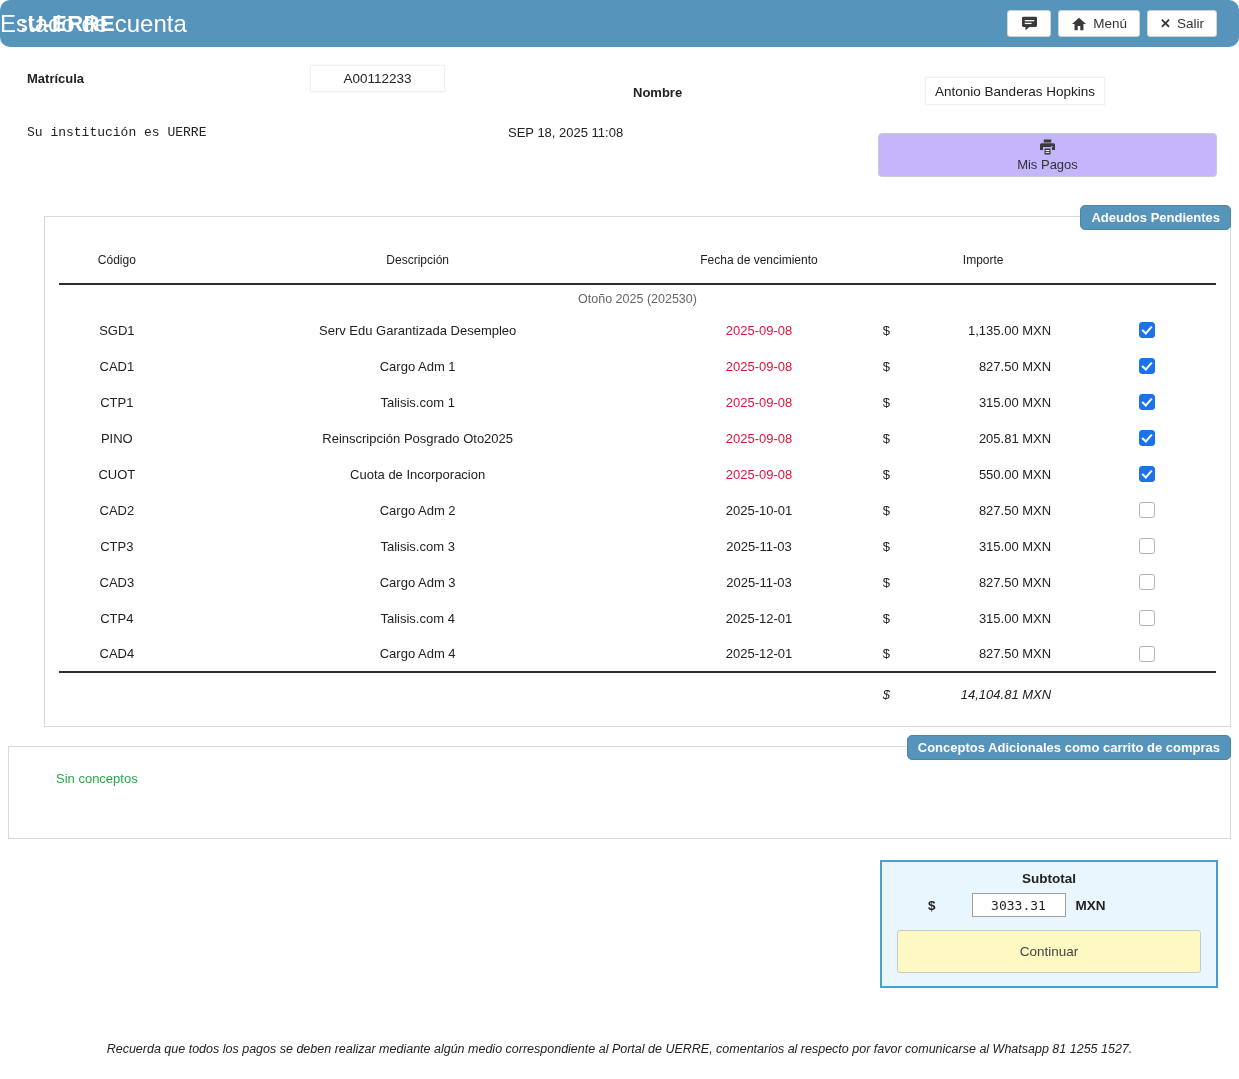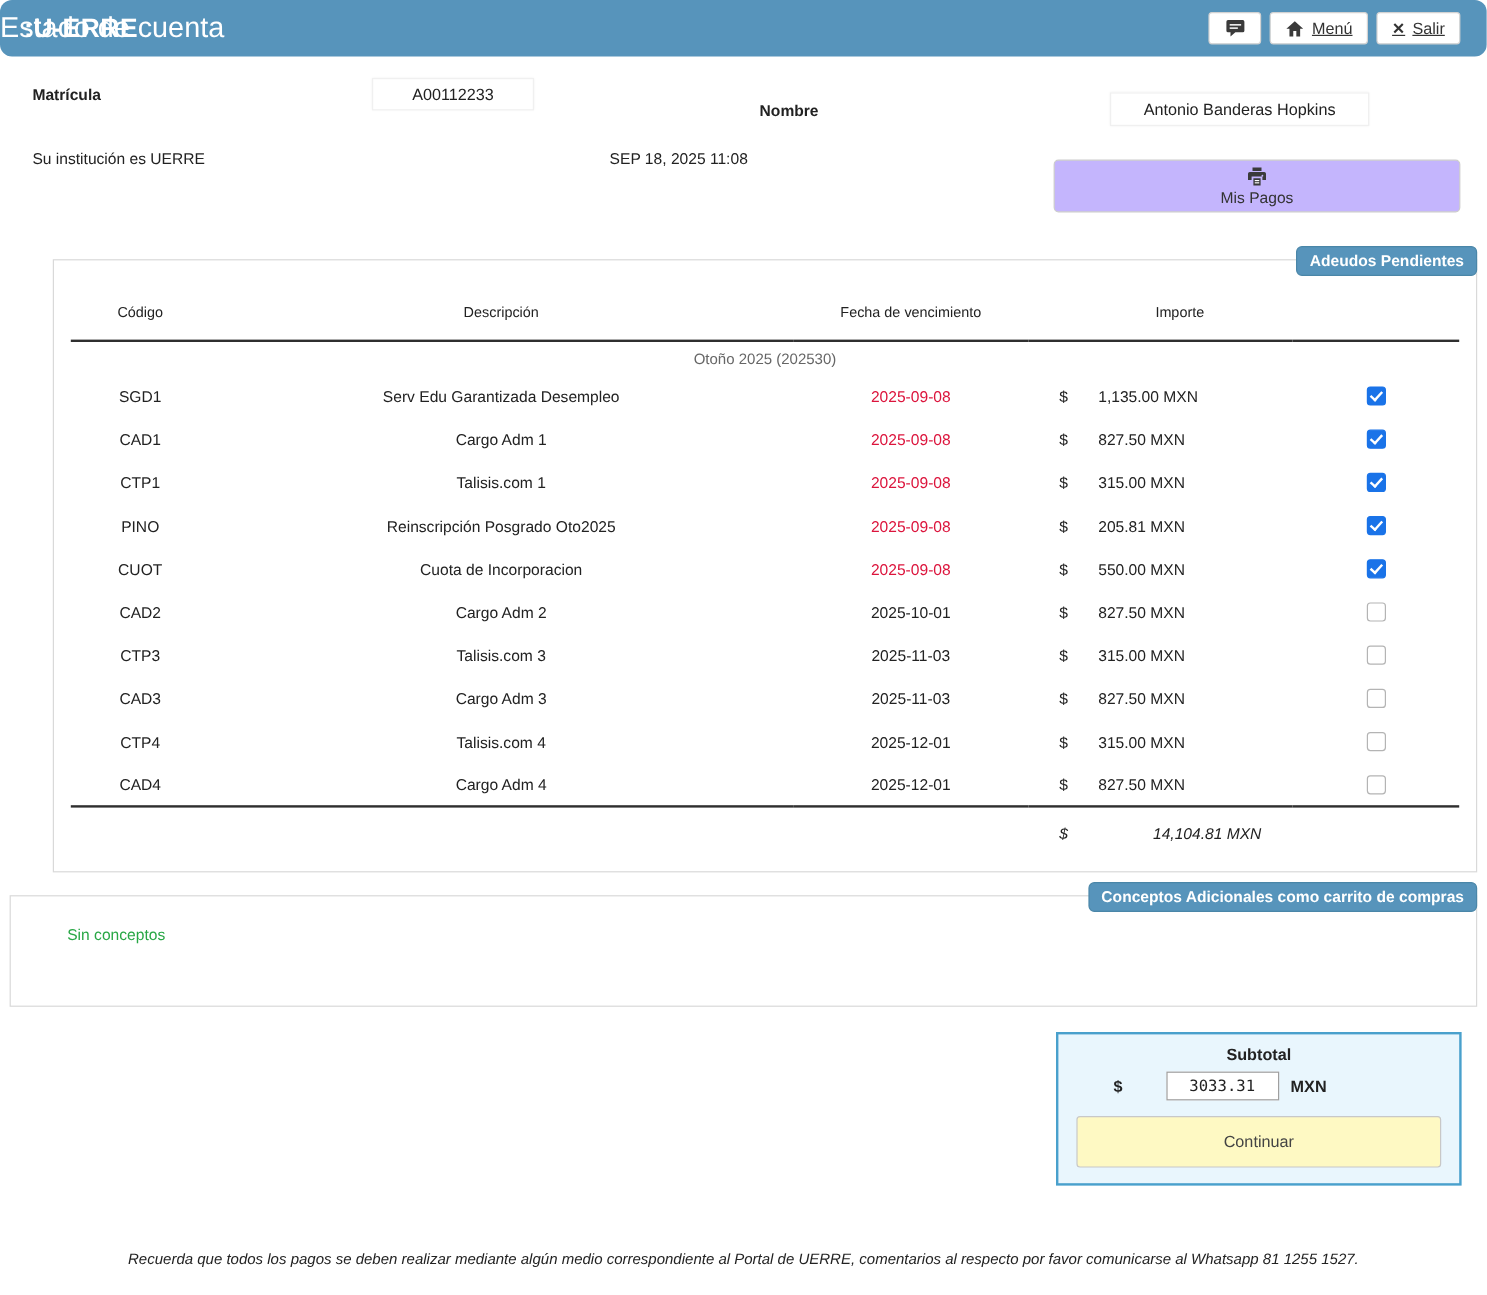--- a/index.html
+++ b/index.html
@@ -8,35 +8,35 @@
 
   
   .topbar { position:relative; height:47px; background:#5794BB;
     border-top-left-radius:12px; display:flex; align-items:center;border-radius:10px; }
   .logo { color:#fff; font-weight:bold; font-size:22px; letter-spacing:.5px; margin-left:20px; }
   .page-title { position:absolute; left:0; right:0; text-align:left; color:#fff;
     font-size:24px; font-weight:400; pointer-events:none; }
   .topbar-actions { margin-left:auto; display:flex; gap:7px; margin-right:22px; z-index:2; }
   .tb-btn { background:#fff; border:1px solid #d2d2d2; border-radius:3px; height:27px;
     min-width:44px; padding:4px 12px; display:flex; align-items:center; justify-content:flex-end;
-    gap:6px; font-size:13.5px; color:#333; cursor:pointer;text-decoration:underline; }
+    gap:6px; font-size:13.5px; color:#333; cursor:pointer; }
   .x-glyph { font-weight:bold; font-size:13px; color:#333; }
 
   
   .info { position:relative; height:160px; }
   .lbl { position:absolute; font-weight:bold; font-size:13px; }
   .txt { position:absolute; font-size:13px; }
   .valbox { position:absolute; background:#fff; border:1px solid #f0f0f0;
     box-shadow:0 0 2px rgba(0,0,0,.06); display:flex; align-items:center;
     justify-content:center; font-size:13.5px; }
   .matricula-lbl { left:27px; top:24px; }
   .matricula-box { left:310px; top:18px; width:135px; height:27px; }
   .nombre-lbl { left:633px; top:38px; }
-  .nombre-box { left:925px; top:30px; width:216px; height:28px; }
-  .institution { left:27px; top:78px; }
+  .nombre-box { left:925px; top:30px; width:180px; height:28px; }
+  .institution { left:27px; top:78px;font-family:Liberation Mono, monospace; }
   .datetime { left:508px; top:78px; }
   .mis-pagos { position:absolute; left:878px; top:86px; width:339px; height:44px;
     background:#c4b5fd; border:1px solid #ccc; border-radius:4px; display:flex;
     flex-direction:column; align-items:center; justify-content:center; gap:1px;
     font-size:13px; color:#333; cursor:pointer; }
 
   
   .panel { position:relative; margin:0 8px; border:1.5px solid #d9d9d9; background:#fff; }
   .panel1 { margin-top:9px; padding:26px 14px 10px;margin-left:44px; }
   .badge { position:absolute; top:-12px; right:-1px; background:#5794BB; color:#fff;
@@ -44,21 +44,21 @@
     border-radius:5px; white-space:nowrap; }
 
   
   table { width:100%; border-collapse:collapse; }
   col.c-cod{width:10%} col.c-desc{width:42%} col.c-fecha{width:17%}
   col.c-sym{width:5%} col.c-imp{width:14%} col.c-chk{width:12%}
   thead th { font-size:12px; font-weight:normal; padding:10px 0 16px;
     border-bottom:2.5px solid #2f2f2f; text-align:center; }
   tr.group-row td { height:28px; text-align:center; color:#666; font-size:12.5px; }
   tbody td { height:36px; font-size:13px; text-align:center; color:#222; }
-  td.imp, th.imp { text-align:left; padding-right:26px; }
+  td.imp, th.imp { text-align:right; padding-right:26px; }
   thead th.imp { text-align:center; padding-right:26px; }
   td.overdue { color:#DC143C; }
   tfoot td { border-top:2.5px solid #2f2f2f; height:44px; font-size:13px;
     font-style:italic; text-align:center; }
   tfoot td.imp { text-align:right; padding-right:26px; }
   .checkbox { display:inline-block; width:16px; height:16px; border-radius:3px;
     border:1.5px solid #b4b4b4; background:#fff; vertical-align:middle;
     position:relative; cursor:pointer; }
   .checkbox.checked { background:#1A73E8; border-color:#1A73E8; }
   .checkbox.checked::after { content:""; position:absolute; left:4.5px; top:1px;

